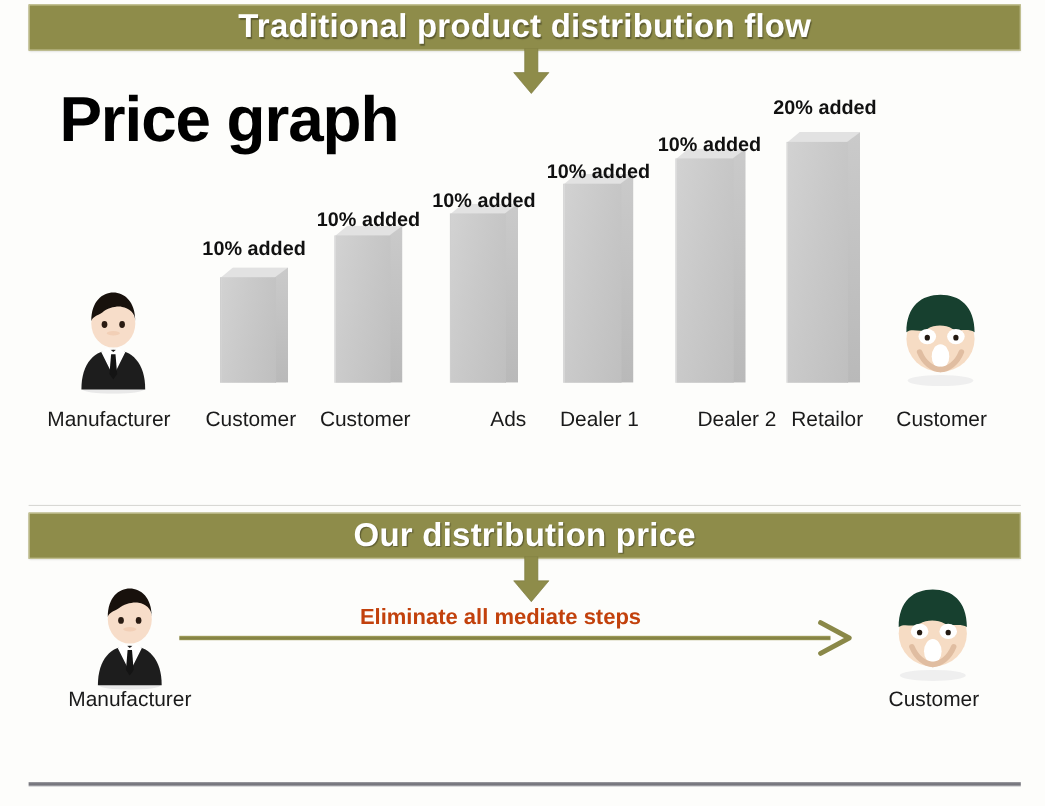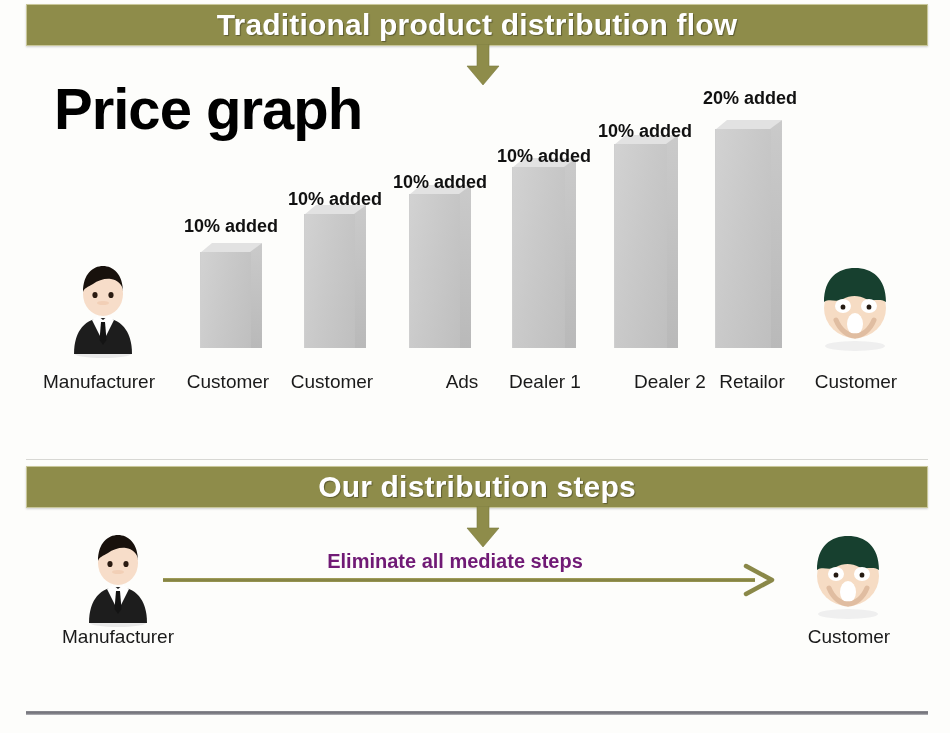--- a/index.html
+++ b/index.html
@@ -130,21 +130,21 @@
     position: absolute;
     left: 742px;
     top: 562px;
     width: 36px;
     height: 36px;
   }
   .flow-text {
     position: absolute;
     font-size: 20px;
     font-weight: bold;
-    color: #701a75;
+    color: #c2410c;
     white-space: nowrap;
     transform: translateX(-50%);
     left: 455px;
   }
   #flow-text-1 { top: 550px; }
   #flow-text-2 { top: 592px; }
 
   .bottom-cat-label {
     position: absolute;
     font-size: 19px;
@@ -264,21 +264,21 @@
   <div class="cat-label" style="left:332px;">Customer</div>
   <div class="cat-label" style="left:462px;">Ads</div>
   <div class="cat-label" style="left:545px;">Dealer 1</div>
   <div class="cat-label" style="left:647px;margin-left:23px;">Dealer 2</div>
   <div class="cat-label" style="left:752px;">Retailor</div>
   <div class="cat-label" style="left:856px;">Customer</div>
 
   <div id="section-rule"></div>
 
   <div class="banner" id="banner-bottom">
-    <span class="banner-text">Our distribution steps</span>
+    <span class="banner-text">Our distribution price</span>
   </div>
 
   <div class="down-arrow" id="arrow-bottom">
     <svg viewBox="0 0 34 42" width="34" height="42" aria-hidden="true">
       <polygon points="11,0 23,0 23,22 33,22 17,41 1,22 11,22" fill="#8e8c4a" stroke="#7a783d" stroke-width="0.6"></polygon>
     </svg>
   </div>
 
   <div class="avatar" style="left:83px; top:527px; width:70px; height:100px;">
     <svg viewBox="0 0 70 100" width="70" height="100" aria-hidden="true">

